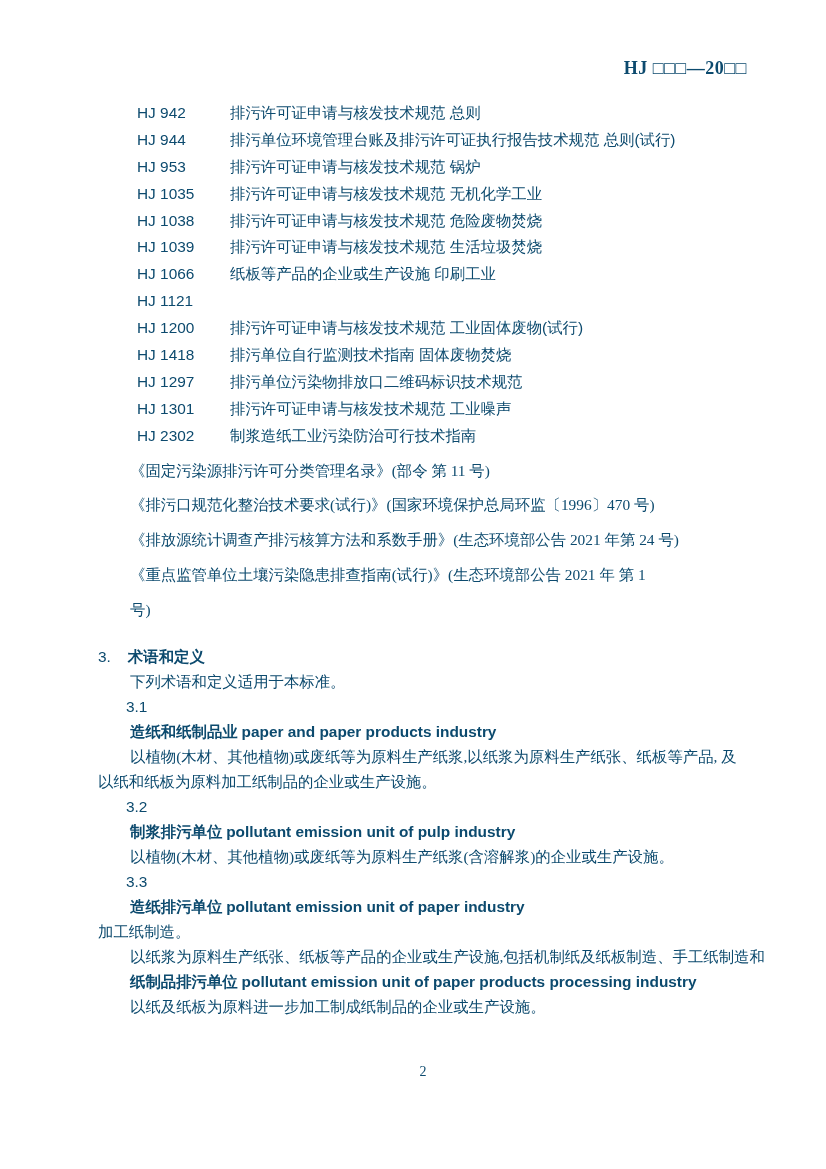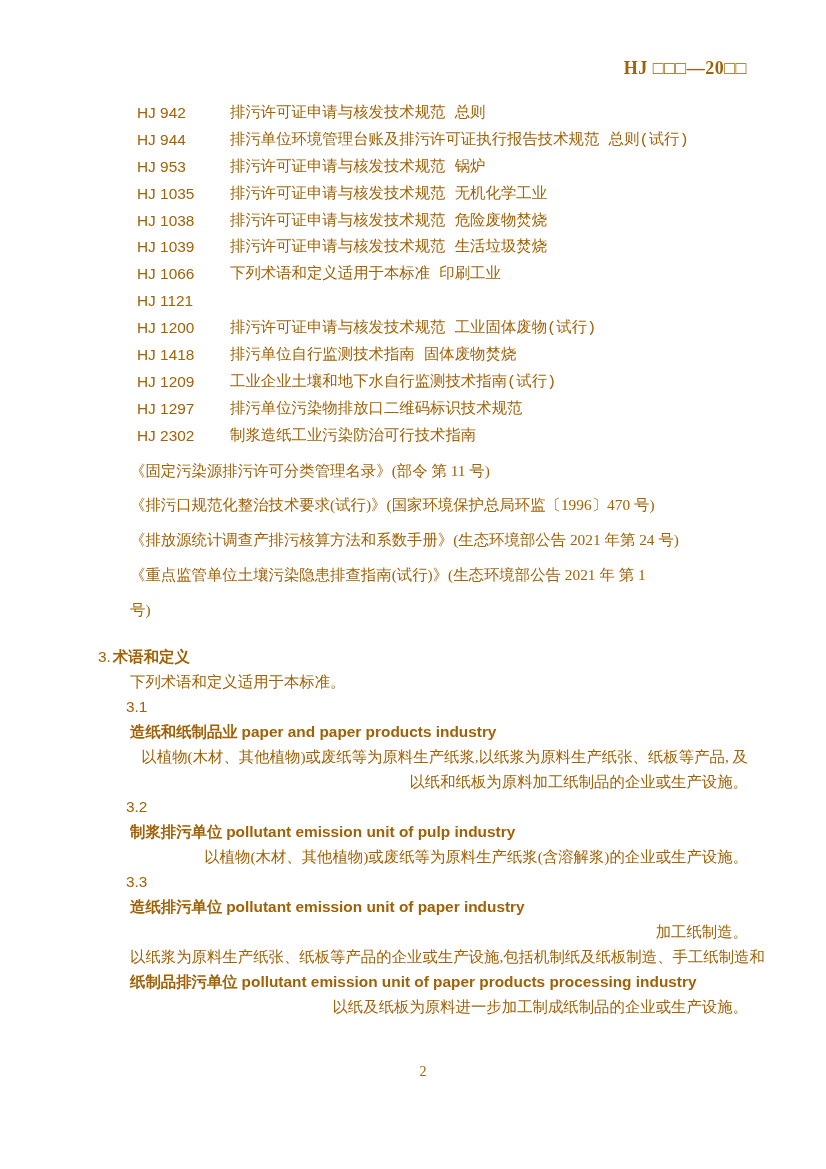--- a/index.html
+++ b/index.html
@@ -5,21 +5,21 @@
   html, body {
     margin: 0;
     padding: 0;
     background: #ffffff;
   }
   .page {
     position: relative;
     width: 826px;
     height: 1169px;
     background: #ffffff;
-    color: #a16207;
+    color: #0c4a6e;
     overflow: hidden;
   }
   .doc-header {
     position: absolute;
     top: 57px;
     right: 79px;
     font-family: "Liberation Serif", serif;
     font-weight: bold;
     font-size: 18px;
     line-height: 22px;
@@ -41,21 +41,21 @@
     line-height: 26.9px;
     white-space: nowrap;
   }
   .std-code {
     margin-left: 39px;
     width: 93px;
     flex: 0 0 93px;
     font-family: "Liberation Sans", sans-serif;
   }
   .std-title {
-    font-family: Liberation Mono, monospace;
+    font-family: Liberation Sans, sans-serif;
   }
   
   .ref-line {
     padding-left: 32px;
     height: 26.9px;
     line-height: 26.9px;
     white-space: nowrap;
     margin-top: 8px;
   }
   
@@ -63,21 +63,21 @@
     margin-top: 20px;
     line-height: 25px;
     white-space: nowrap;
   }
   .sec-num {
     font-family: "Liberation Sans", sans-serif;
   }
   .sec-title {
     font-family: "Liberation Sans", sans-serif;
     font-weight: bold;
-    margin-left: 2px;
+    margin-left: 17px;
   }
   .intro {
     padding-left: 32px;
     line-height: 25px;
     white-space: nowrap;
   }
   .term-num {
     line-height: 25px;
     font-family: "Liberation Sans", sans-serif;
     white-space: nowrap;
@@ -89,21 +89,20 @@
     font-weight: bold;
     white-space: nowrap;
   }
   .term-zh, .term-en {
     font-family: "Liberation Sans", sans-serif;
     margin-top: 31px;
   }
   .def-line {
     line-height: 25px;
     white-space: nowrap;
-    text-align: right;
   }
   .def-line.first {
     padding-left: 32px;
   }
   
   .page-footer {
     position: absolute;
     top: 1062px;
     left: 98px;
     width: 650px;
@@ -142,40 +141,40 @@
         <div class="std-row">
           <span class="std-code">HJ 1038</span>
           <span class="std-title">排污许可证申请与核发技术规范 危险废物焚烧</span>
         </div>
         <div class="std-row">
           <span class="std-code">HJ 1039</span>
           <span class="std-title">排污许可证申请与核发技术规范 生活垃圾焚烧</span>
         </div>
         <div class="std-row">
           <span class="std-code">HJ 1066</span>
-          <span class="std-title">下列术语和定义适用于本标准 印刷工业</span>
+          <span class="std-title">纸板等产品的企业或生产设施 印刷工业</span>
         </div>
         <div class="std-row">
           <span class="std-code">HJ 1121</span>
         </div>
         <div class="std-row">
           <span class="std-code">HJ 1200</span>
           <span class="std-title">排污许可证申请与核发技术规范 工业固体废物(试行)</span>
         </div>
         <div class="std-row">
           <span class="std-code">HJ 1418</span>
           <span class="std-title">排污单位自行监测技术指南 固体废物焚烧</span>
         </div>
         <div class="std-row">
-          <span class="std-code">HJ 1209</span>
-          <span class="std-title">工业企业土壤和地下水自行监测技术指南(试行)</span>
-        </div>
-        <div class="std-row">
           <span class="std-code">HJ 1297</span>
           <span class="std-title">排污单位污染物排放口二维码标识技术规范</span>
+        </div>
+        <div class="std-row">
+          <span class="std-code">HJ 1301</span>
+          <span class="std-title">排污许可证申请与核发技术规范 工业噪声</span>
         </div>
         <div class="std-row">
           <span class="std-code">HJ 2302</span>
           <span class="std-title">制浆造纸工业污染防治可行技术指南</span>
         </div>
       </div>
 
     <div>
         <div class="ref-line">《固定污染源排污许可分类管理名录》(部令 第 11 号)</div>
         <div class="ref-line">《排污口规范化整治技术要求(试行)》(国家环境保护总局环监〔1996〕470 号)</div>

